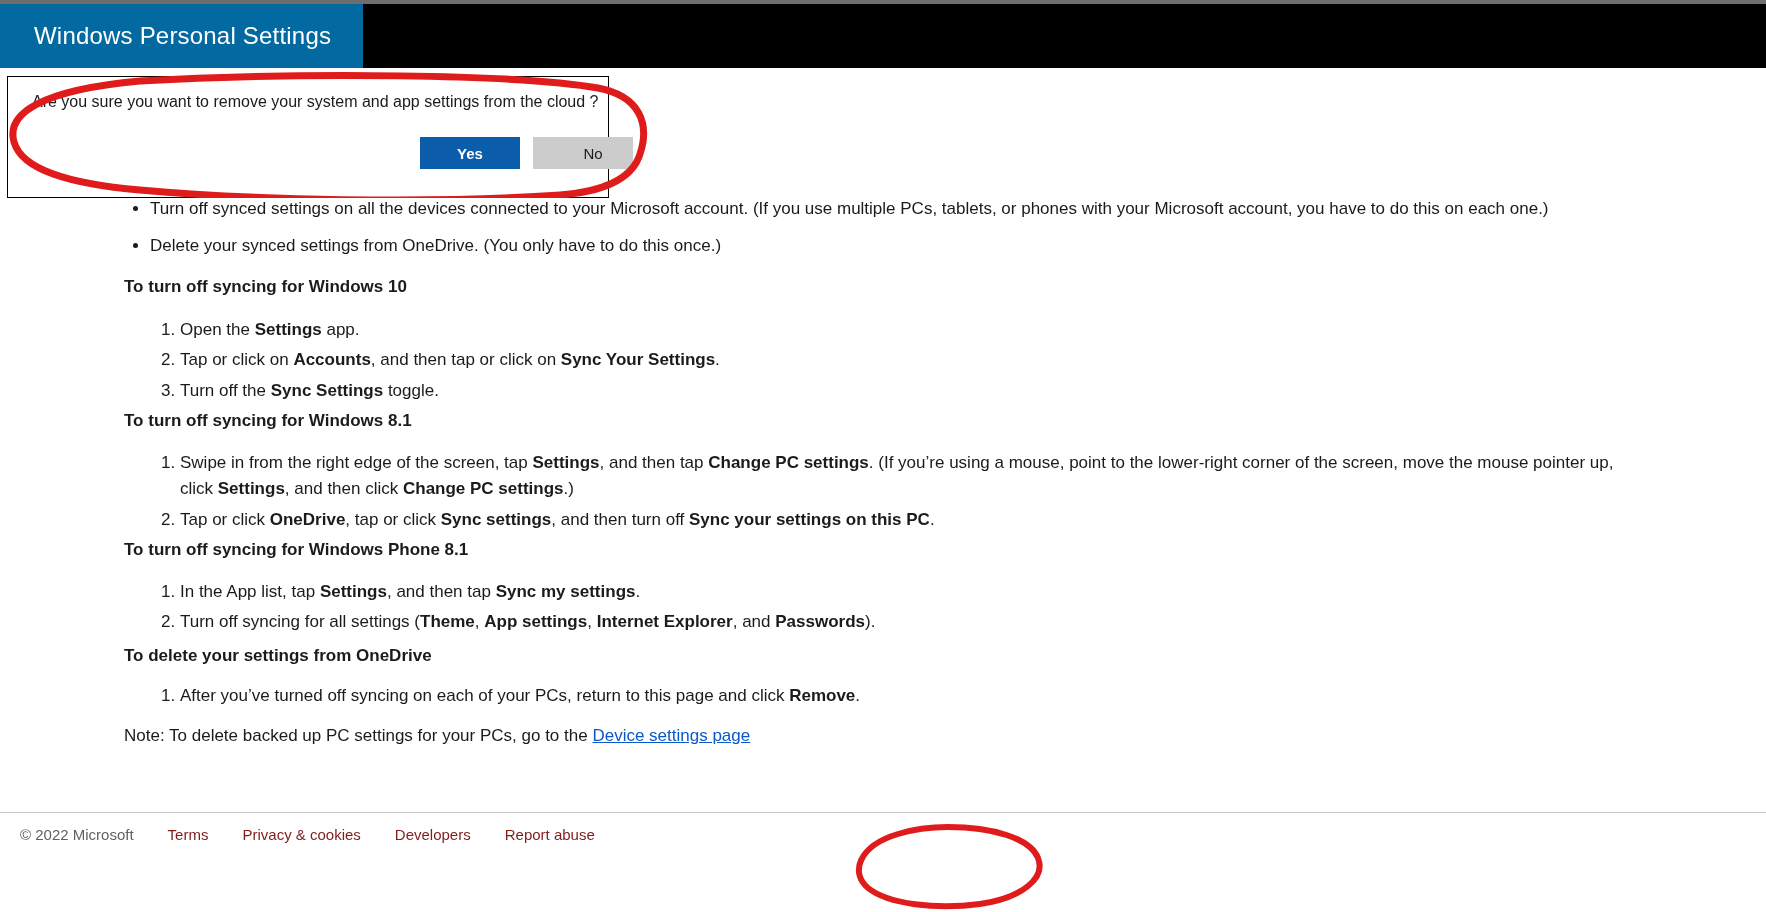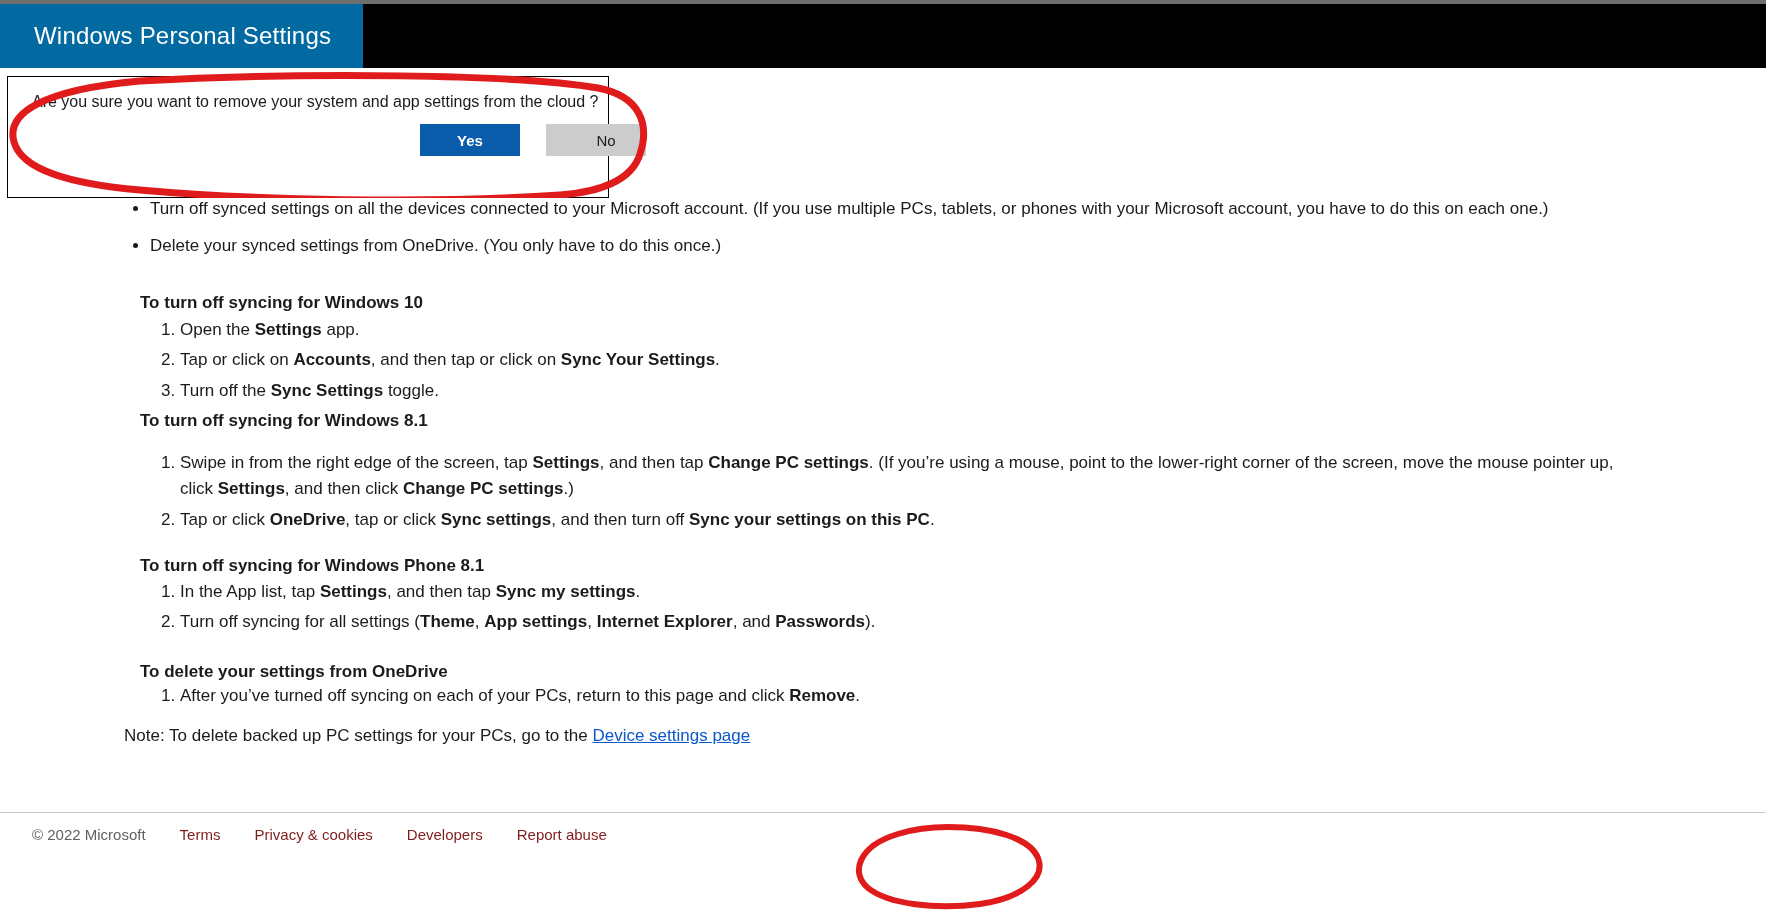--- a/index.html
+++ b/index.html
@@ -59,29 +59,29 @@
   ul.bullets {
     position: absolute;
     left: 124px; top: 128px;
     margin: 0; padding: 0 0 0 26px;
     list-style: disc;
   }
   ul.bullets li { margin: 0 0 11px 0; white-space: nowrap; }
 
   h3.sec {
     position: absolute;
-    margin: 16px;
+    margin: 0;
     left: 124px;
     font-size: 17px;
     font-weight: bold;
     color: #1b1b1b;
     white-space: nowrap;
   }
   .h-w10   { top: 206px; }
-  .h-w81   { top: 324px; }
+  .h-w81   { top: 340px; }
   .h-wp81  { top: 469px; }
   .h-od    { top: 575px; }
 
   ol.steps {
     position: absolute;
     left: 150px;
     margin: 0; padding: 0 0 0 30px;
     list-style: decimal;
   }
   ol.steps li { margin: 0 0 4px 0; }
@@ -98,21 +98,21 @@
   }
   .note a, .lnk { color: #0a58ca; text-decoration: underline; }
 
   
   .footer {
     position: absolute;
     left: 0; top: 812px; width: 1766px; height: 44px;
     border-top: 1px solid #c8c8c8;
     background: #ffffff;
     display: flex; align-items: center;
-    padding-left: 32px;
+    padding-left: 20px;
     gap: 34px;
     font-size: 15px;
     color: #616161;
   }
   .footer .copy { color: #616161; }
   .footer .flink { color: #7f1d1d; text-decoration: none; cursor: pointer; }
 
   .bottomarea {
     position: absolute; left: 0; top: 856px; width: 1766px; height: 56px;
     background: #ffffff;
@@ -129,23 +129,23 @@
   }
   .dialog .msg {
     position: absolute;
     left: 24px; top: 16px;
     font-size: 16px;
     color: #1b1b1b;
     white-space: nowrap;
   }
   .dialog .btns {
     position: absolute;
-    left: 412px; top: 47px;
+    left: 412px; top: 60px;
     display: flex;
-    gap: 26px;
+    gap: 13px;
     border-radius: 13px;
   }
   .dlg-btn {
     width: 100px; height: 32px;
     border: none;
     font-family: "Liberation Sans", sans-serif;
     font-size: 15px;
     font-weight: bold;
     cursor: pointer;
   }

